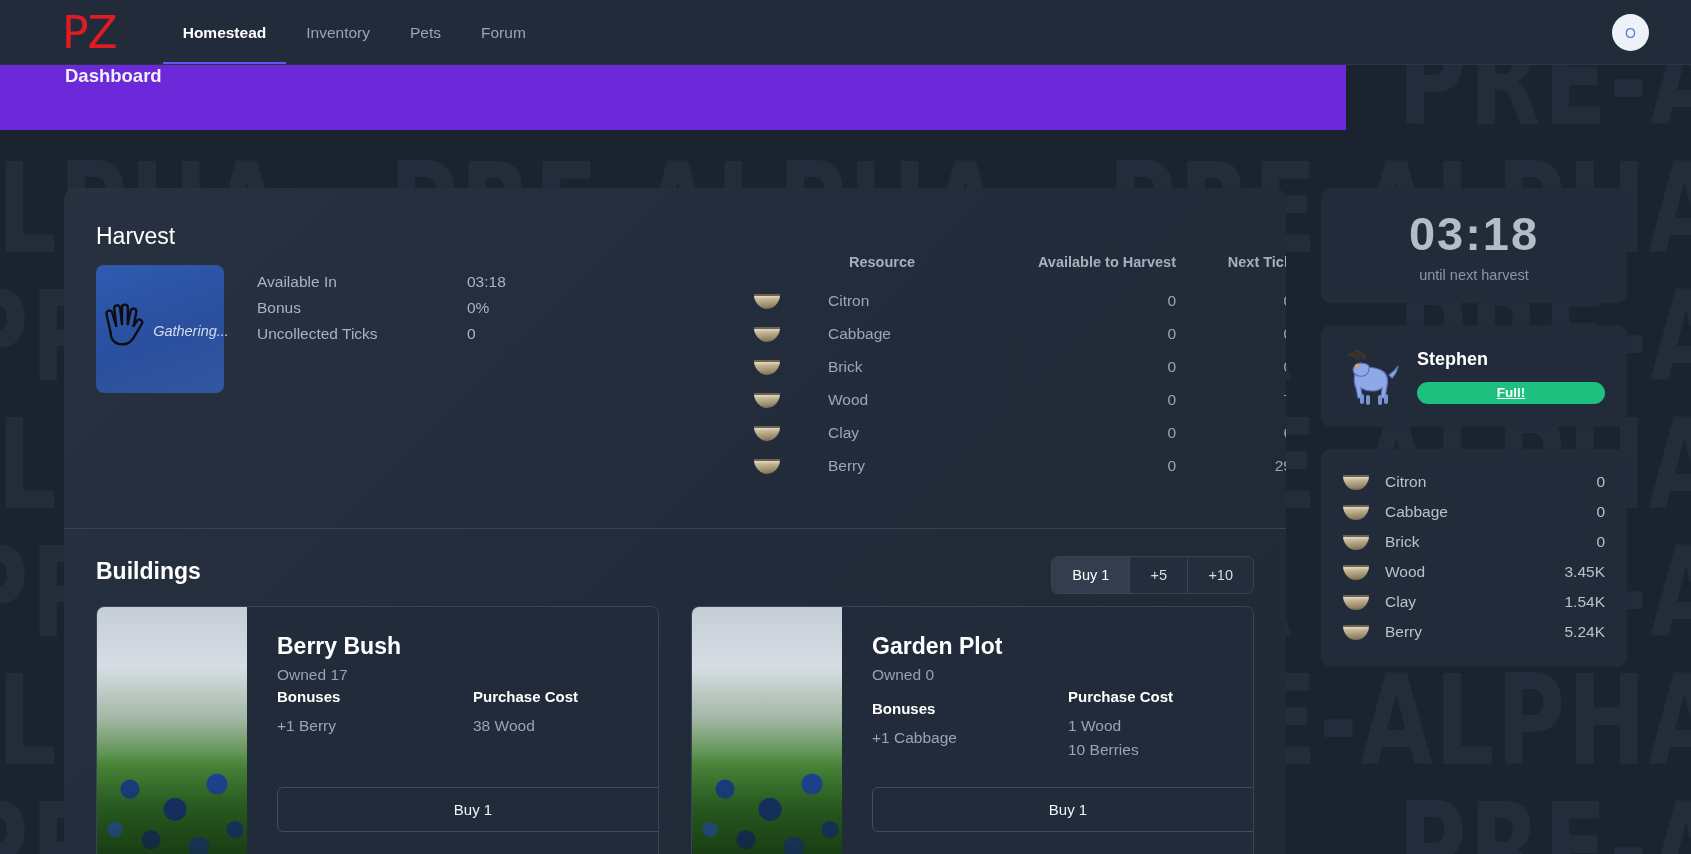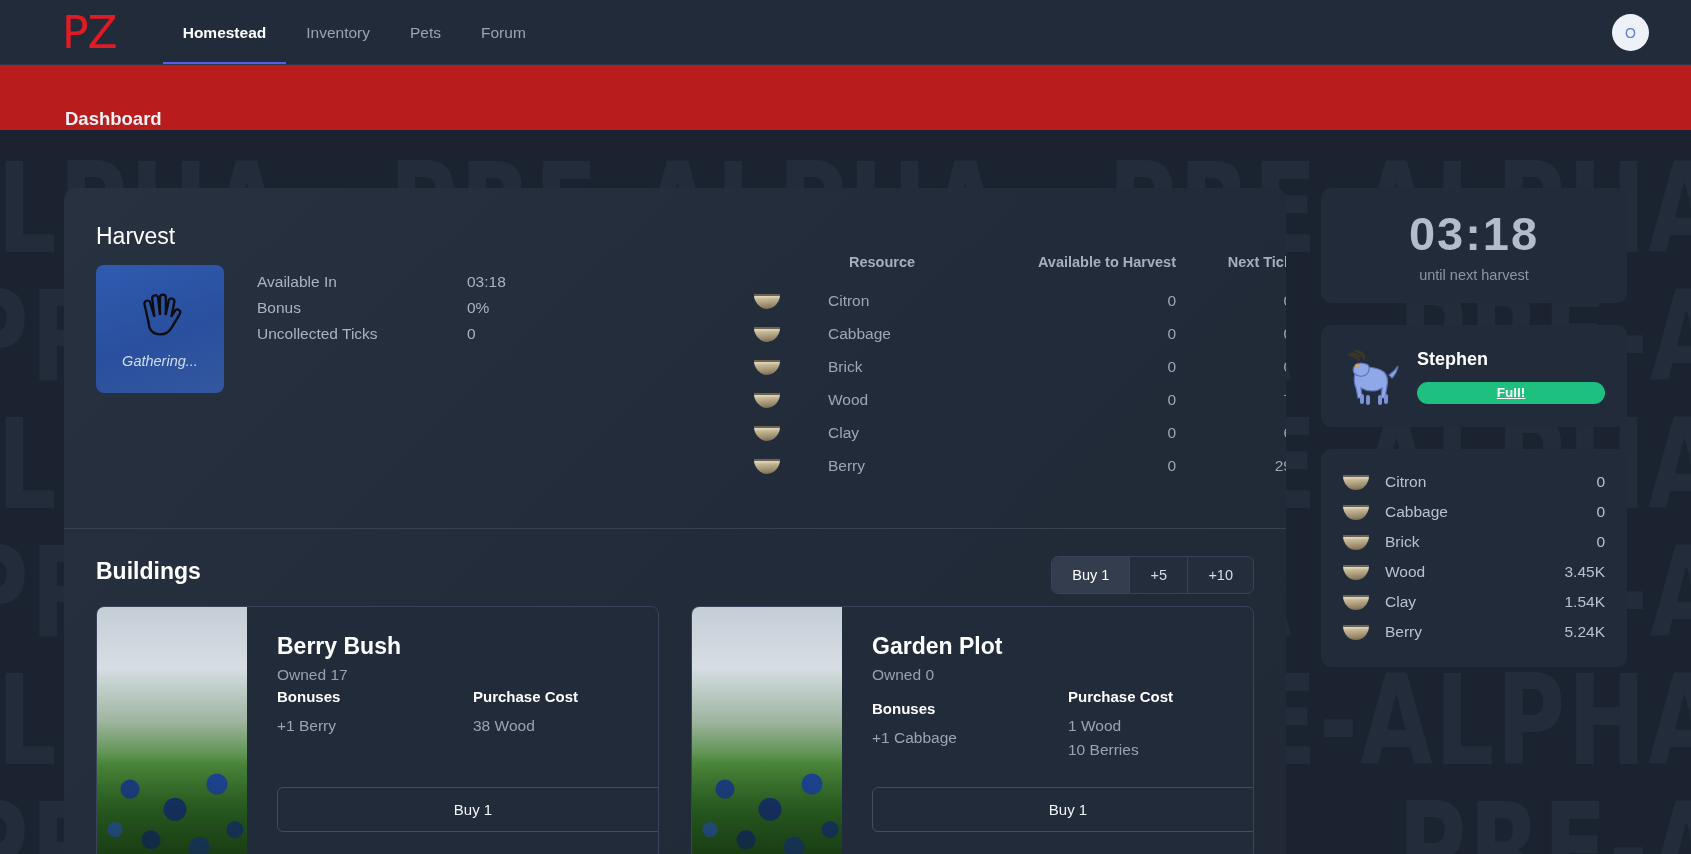--- a/index.html
+++ b/index.html
@@ -78,24 +78,24 @@
     position: absolute; right: 42px; top: 14px;
     width: 37px; height: 37px; border-radius: 50%;
     background: #eef2f8;
     display: flex; align-items: center; justify-content: center;
     color: #5b7ed8; font-size: 14px; cursor: pointer;
   }
 
   
   #page-header {
     position: absolute; top: 65px; left: 0;
-    width: 1691px; height: 65px;
-    background: #b91c1c;
+    width: 1346px; height: 65px;
+    background: #6d28d9;
     z-index: 9;
-    display: flex; align-items: flex-end;
+    display: flex; align-items: flex-start;
   }
   #page-title {
     margin-left: 65px;
     color: #eef1f6;
     font-size: 18.5px;
     font-weight: 600;
   }
 
   
   #content {
@@ -122,21 +122,21 @@
   
   #harvest-title {
     position: absolute; left: 32px; top: 35px;
     color: #ffffff; font-size: 23px; font-weight: 400;
   }
   #gather-tile {
     position: absolute; left: 32px; top: 77px;
     width: 128px; height: 128px;
     border-radius: 8px;
     background: linear-gradient(160deg, #2f5bb0 0%, #2a4f9e 55%, #33579f 100%);
-    display: flex; flex-direction: column;
+    display: flex; flex-direction: row;
     align-items: center; justify-content: center;
     cursor: pointer;
   }
   #gather-tile svg { margin-top: -6px; }
   #gather-label {
     margin-top: 4px;
     color: #d3dcec; font-size: 14.5px; font-style: italic;
   }
   #harvest-stats {
     position: absolute; left: 193px; top: 85px;

